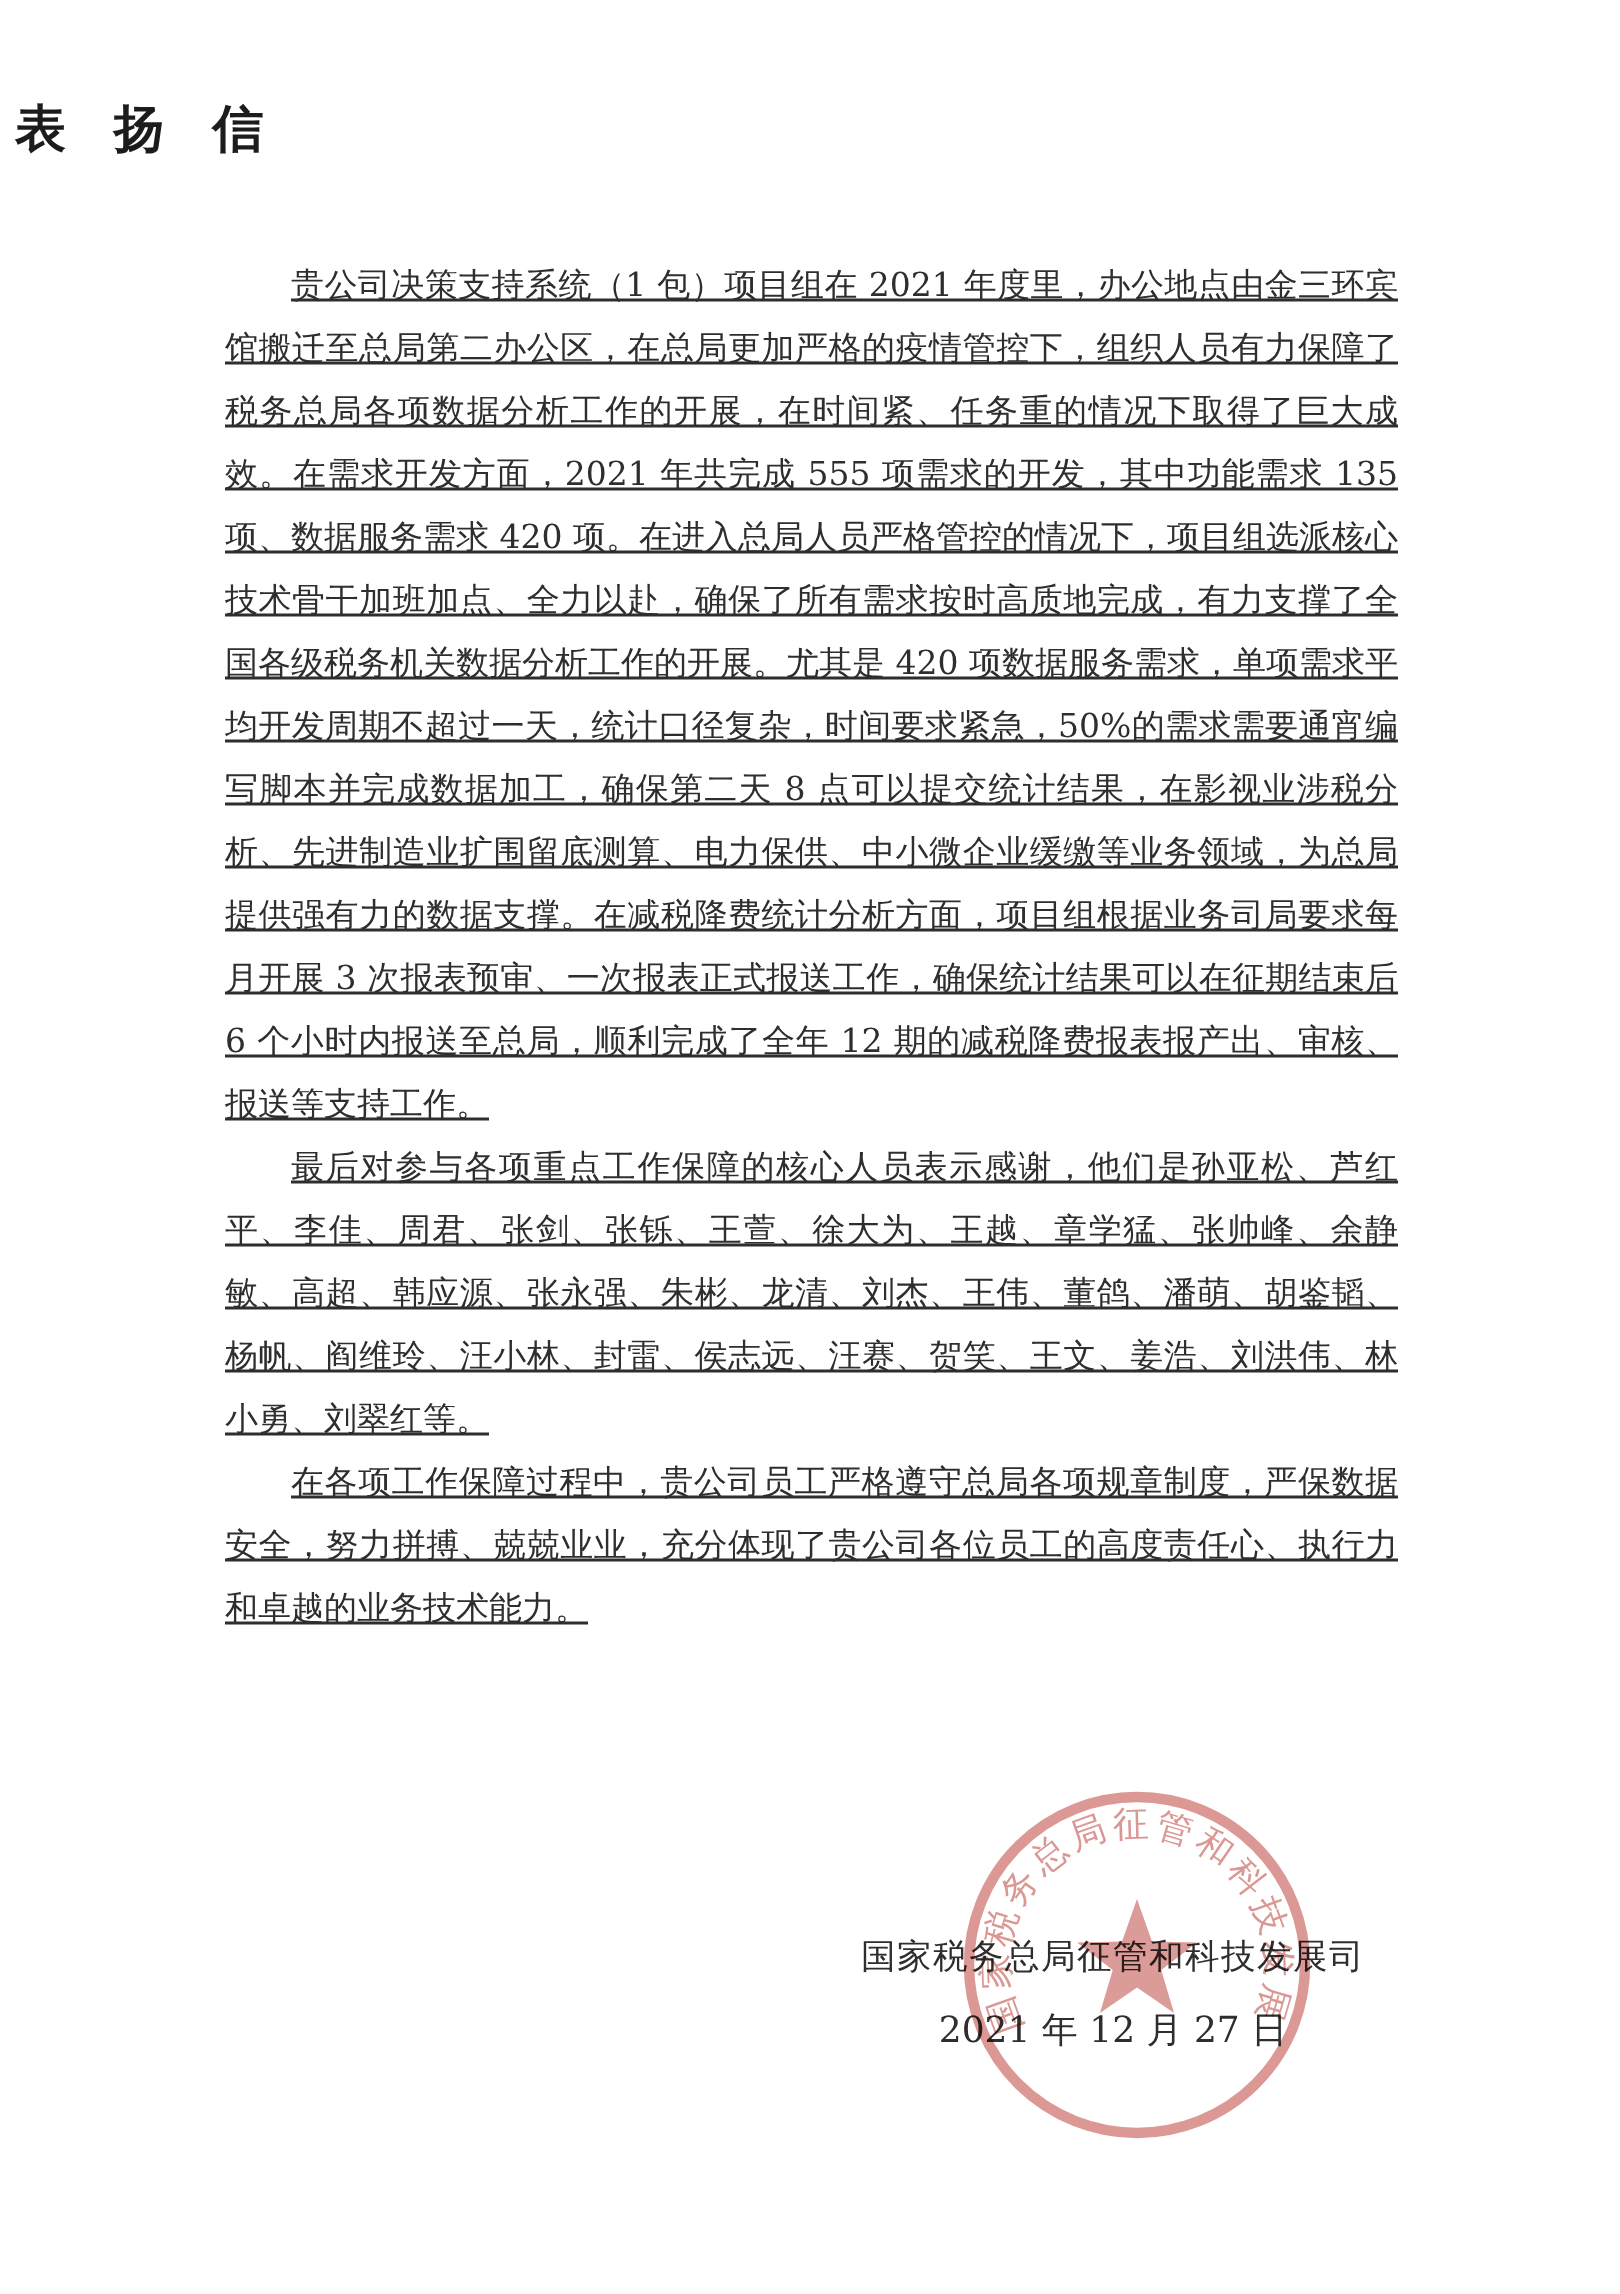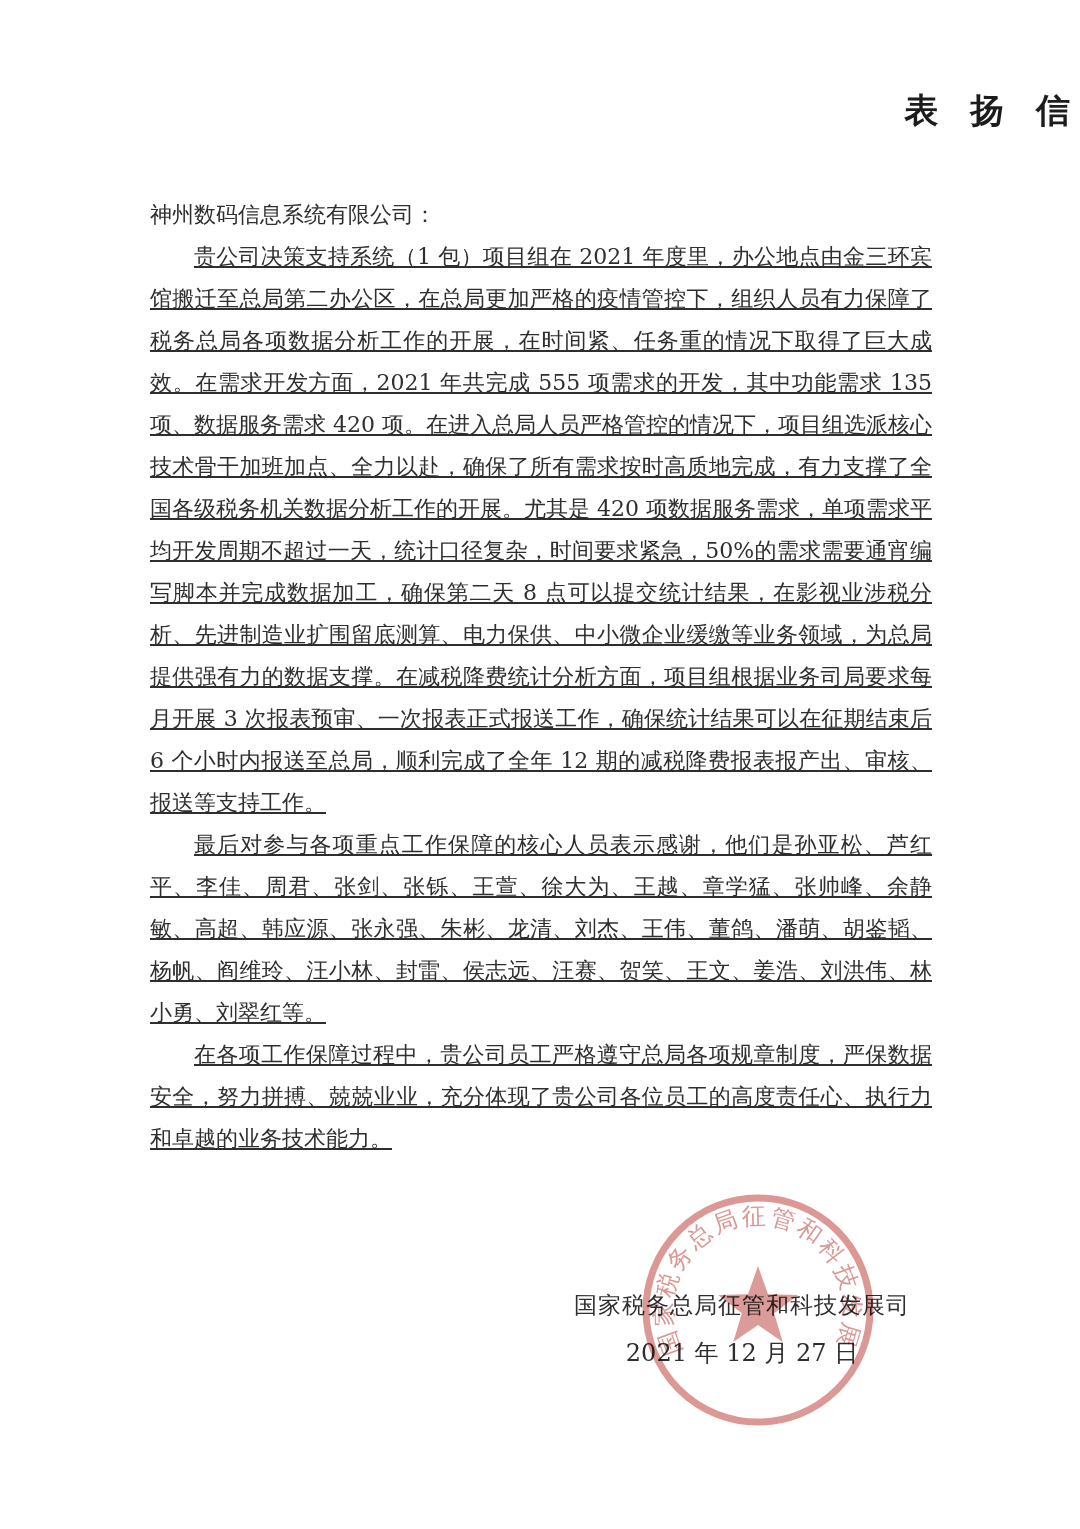--- a/index.html
+++ b/index.html
@@ -11,22 +11,22 @@
     position: relative;
     width: 1080px;
     height: 1529px;
     background: #ffffff;
     overflow: hidden;
     font-family: "DejaVu Serif", "Liberation Serif", serif;
     color: #2b2b2b;
   }
   .title {
     margin: 0;
-    padding-top: 88px;
-    text-align: right;
+    padding-top: 64px;
+    text-align: left;
     font-size: 34px;
     line-height: 44px;
     font-weight: 700;
     letter-spacing: 10px;
     text-indent: 10px;
     color: #1c1c1c;
   }
   .body-text {
     margin: 62px 148px 0 150px;
     width: 782px;
@@ -88,21 +88,20 @@
   }
 </style>
 </head>
 <body>
 
 <div class="page">
 
   <h1 class="title">表 扬 信</h1>
 
   <div class="body-text">
-    <p class="salutation">神州数码信息系统有限公司：</p>
     <p class="para">贵公司决策支持系统（1 包）项目组在 2021 年度里，办公地点由金三环宾馆搬迁至总局第二办公区，在总局更加严格的疫情管控下，组织人员有力保障了税务总局各项数据分析工作的开展，在时间紧、任务重的情况下取得了巨大成效。在需求开发方面，2021 年共完成 555 项需求的开发，其中功能需求 135 项、数据服务需求 420 项。在进入总局人员严格管控的情况下，项目组选派核心技术骨干加班加点、全力以赴，确保了所有需求按时高质地完成，有力支撑了全国各级税务机关数据分析工作的开展。尤其是 420 项数据服务需求，单项需求平均开发周期不超过一天，统计口径复杂，时间要求紧急，50%的需求需要通宵编写脚本并完成数据加工，确保第二天 8 点可以提交统计结果，在影视业涉税分析、先进制造业扩围留底测算、电力保供、中小微企业缓缴等业务领域，为总局提供强有力的数据支撑。在减税降费统计分析方面，项目组根据业务司局要求每月开展 3 次报表预审、一次报表正式报送工作，确保统计结果可以在征期结束后 6 个小时内报送至总局，顺利完成了全年 12 期的减税降费报表报产出、审核、报送等支持工作。</p>
     <p class="para">最后对参与各项重点工作保障的核心人员表示感谢，他们是孙亚松、芦红平、李佳、周君、张剑、张铄、王萱、徐大为、王越、章学猛、张帅峰、余静敏、高超、韩应源、张永强、朱彬、龙清、刘杰、王伟、董鸽、潘萌、胡鉴韬、杨帆、阎维玲、汪小林、封雷、侯志远、汪赛、贺笑、王文、姜浩、刘洪伟、林小勇、刘翠红等。</p>
     <p class="para">在各项工作保障过程中，贵公司员工严格遵守总局各项规章制度，严保数据安全，努力拼搏、兢兢业业，充分体现了贵公司各位员工的高度责任心、执行力和卓越的业务技术能力。</p>
   </div>
 
   <div class="signature-block">
     <div class="signature-org">国家税务总局征管和科技发展司</div>
     <div class="signature-date">2021 年 12 月 27 日</div>
   </div>
 

